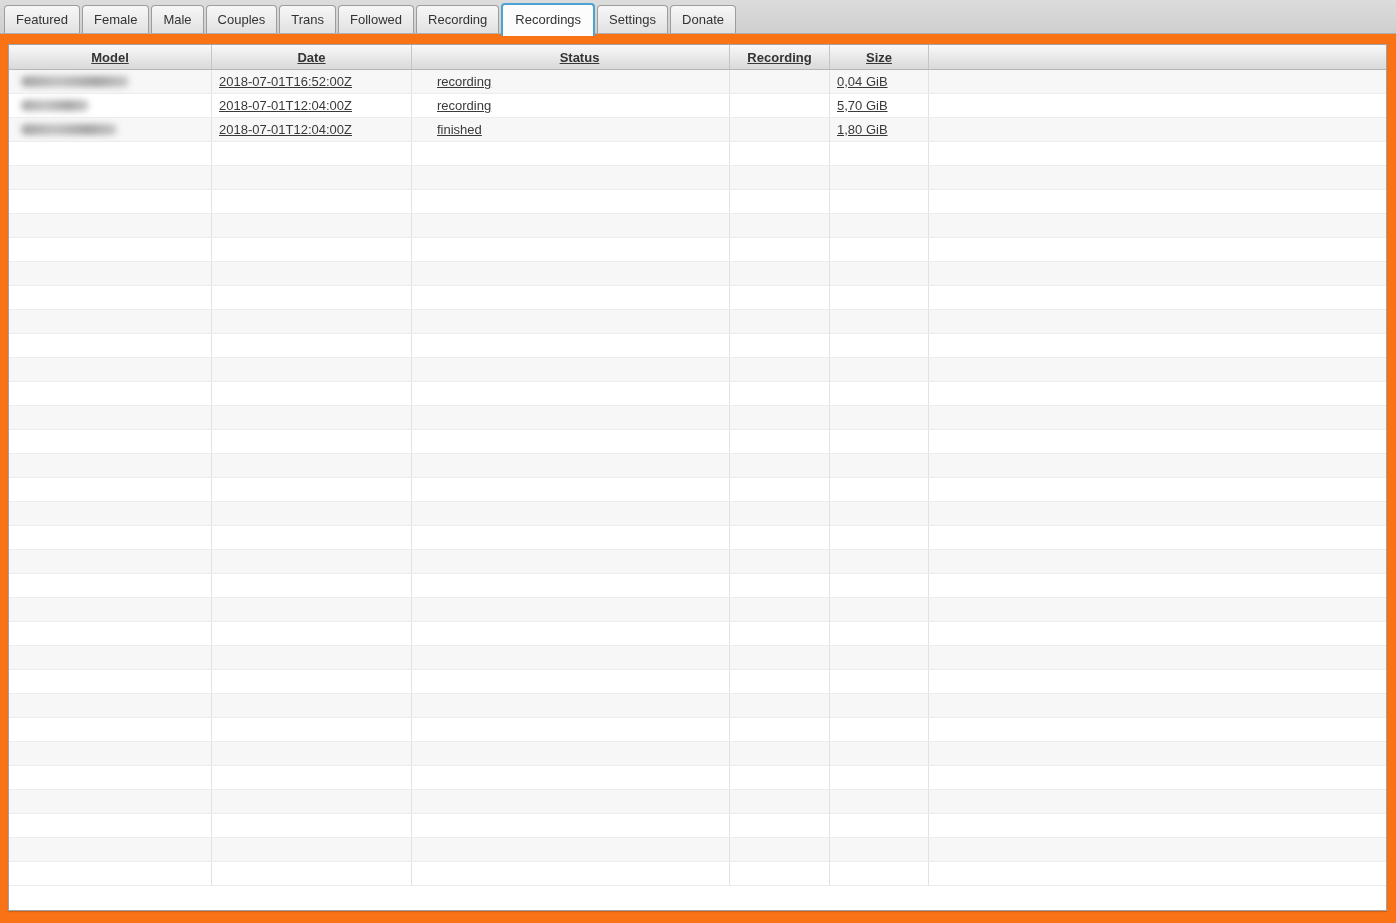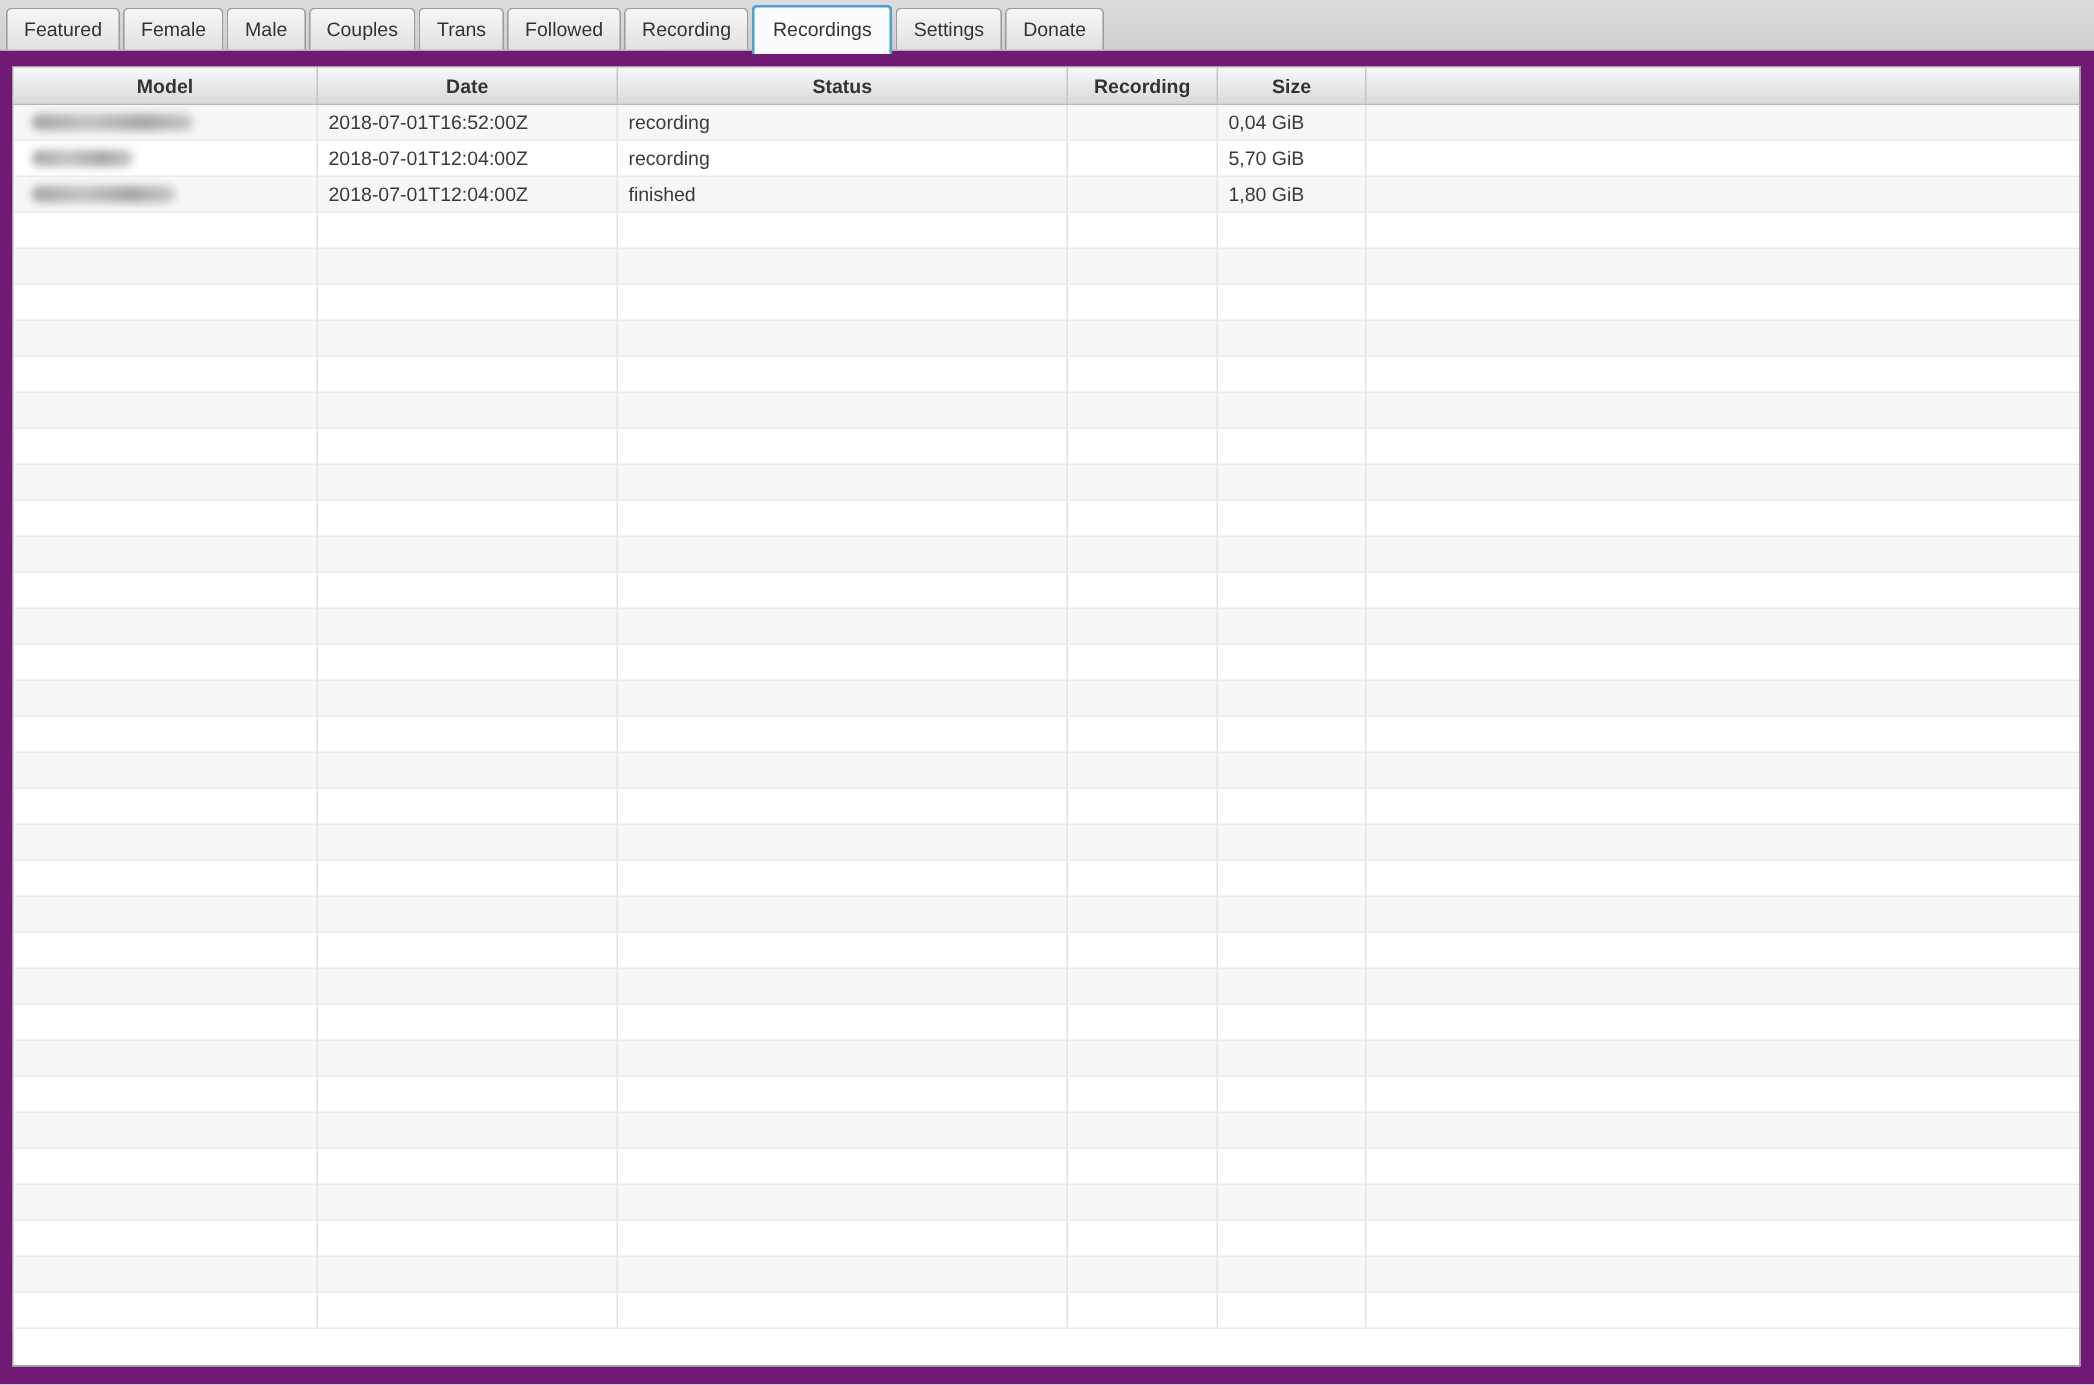--- a/index.html
+++ b/index.html
@@ -42,21 +42,21 @@
     height: 33px;
     margin-bottom: -3px;
     padding: 0 12px 3px 12px;
     background: #fcfcfc;
     border: 2px solid #4da2d2;
     border-bottom: none;
     z-index: 3;
   }
 
   
-  .content { padding: 10px 9px 12px 8px; background: #701a75; height: 889px; }
+  .content { padding: 10px 9px 12px 8px; background: #f97316; height: 889px; text-decoration: underline; }
   .rtable {
     width: 100%;
     height: 867px;
     background: #ffffff;
     border: 1px solid #a2a2a2;
     box-shadow: 0 1px 1px rgba(0,0,0,0.15);
     overflow: hidden;
   }
   .thead { display: flex; height: 25px; background: linear-gradient(#f9f9f9, #d9d9d9); border-bottom: 1px solid #b6b6b6; }
   .th {
@@ -82,21 +82,21 @@
     height: 11px;
     margin-left: 5px;
     border-radius: 6px;
     background: linear-gradient(90deg, #8f8f8f, #b5b5b5 35%, #909090 70%, #bdbdbd);
     filter: blur(3px);
     opacity: 0.8;
   }
 
   .c-model    { flex: 0 0 203px; }
   .c-date     { flex: 0 0 200px; }
-  .c-status   { flex: 0 0 300px; }
+  .c-status   { flex: 0 0 300px; margin-left: 18px; }
   .c-progress { flex: 0 0 100px; }
   .c-size     { flex: 0 0 99px;  }
   .c-extra    { flex: 1 1 auto;  }
 </style>
 </head>
 <body>
 
 <div class="app">
   <div class="tabbar" id="tabbar">
       <div class="tab">

